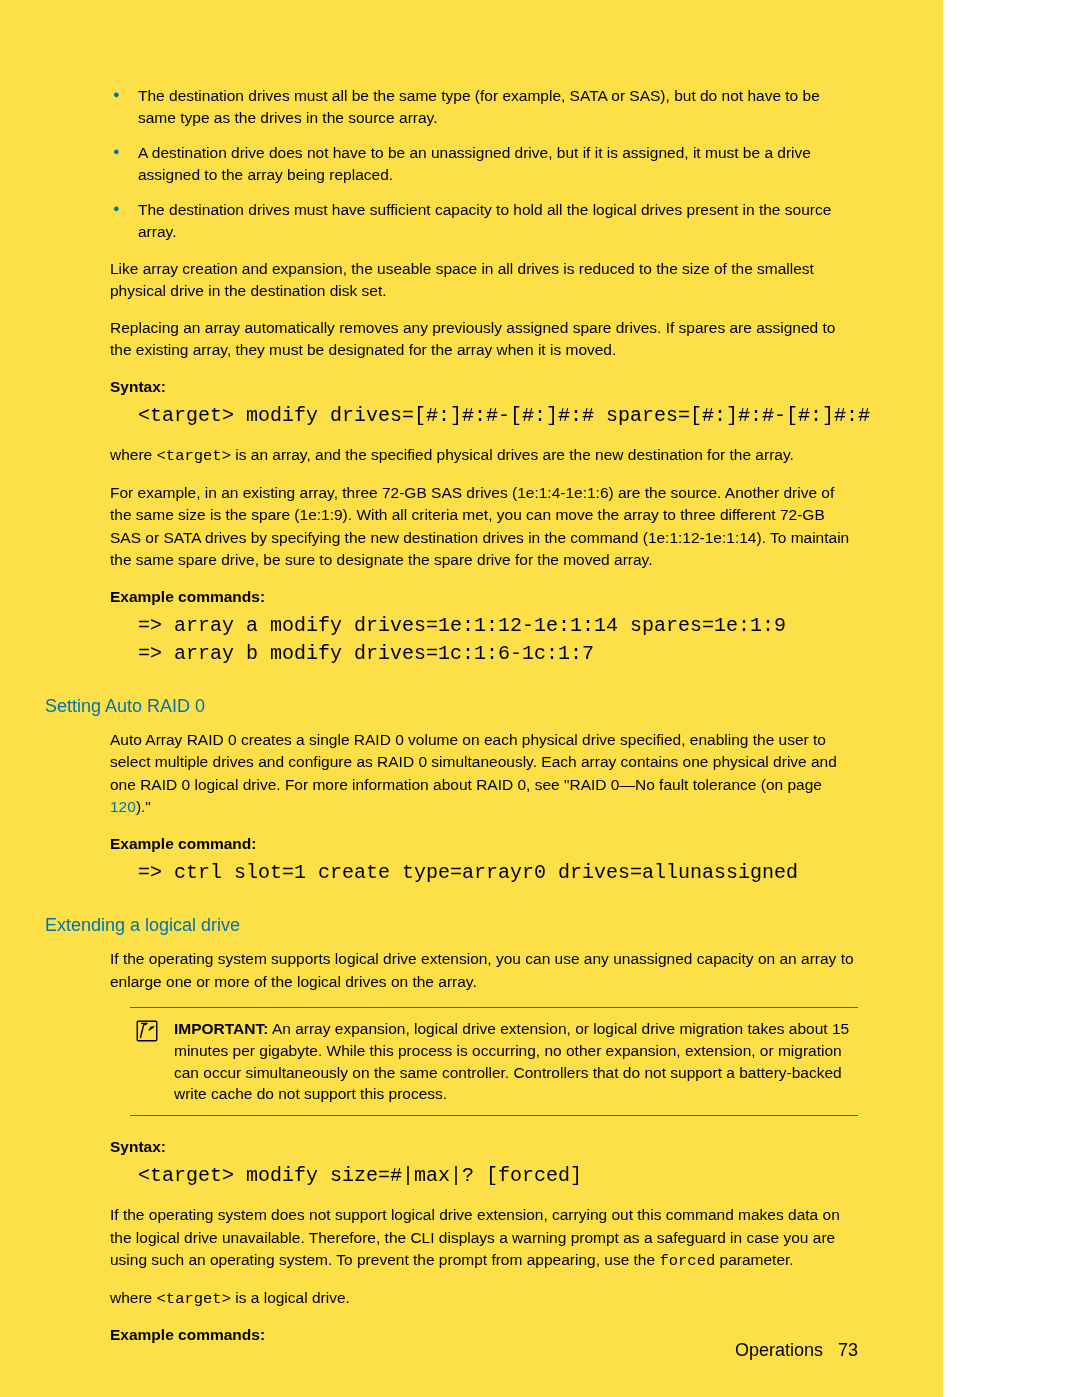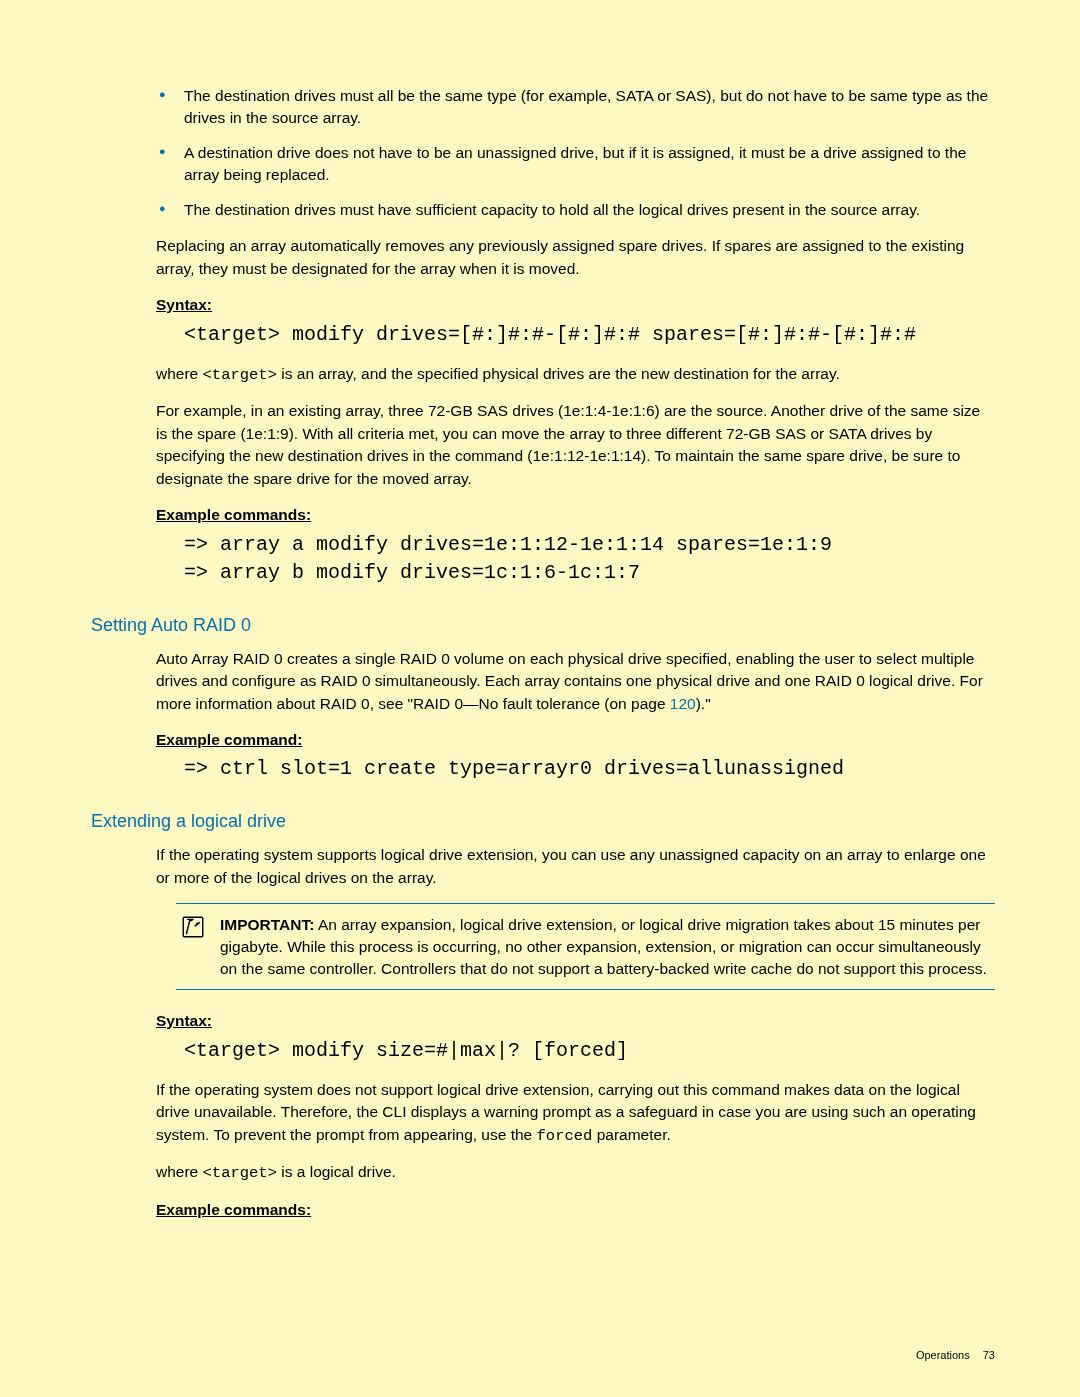--- a/index.html
+++ b/index.html
@@ -4,25 +4,25 @@
 <style>
   * { box-sizing: border-box; }
   body {
     margin: 0;
     padding: 0;
     background: #fff;
     font-family: Arial, Helvetica, sans-serif;
     color: #000;
   }
   .page {
-    width: 1080px;
+    width: 943px;
     height: 1397px;
-    padding: 85px 85px 40px 91px;
+    padding: 85px 85px 40px 45px;
     position: relative;
-    background: #fef9c3;
+    background: #fde047;
   }
   .content { margin-left: 65px; }
   ul.bullets {
     list-style: none;
     padding: 0;
     margin: 0 0 14px 0;
   }
   ul.bullets li {
     position: relative;
     padding-left: 28px;
@@ -32,21 +32,21 @@
   }
   ul.bullets li::before {
     content: '●';
     position: absolute;
     left: 3px;
     top: 2px;
     color: #0073b1;
     font-size: 11px;
   }
   p { font-size: 15.5px; line-height: 1.45; margin: 0 0 14px 0; }
-  .bold { font-weight: bold; font-size: 15.5px; margin: 0 0 4px 0; text-decoration: underline; }
+  .bold { font-weight: bold; font-size: 15.5px; margin: 0 0 4px 0; }
   .code {
     font-family: "Courier New", monospace;
     font-size: 20px;
     line-height: 1.4;
     white-space: pre;
     margin: 0 0 14px 0;
     padding-left: 28px;
   }
   .inline-code { font-family: "Courier New", monospace; }
   h2.section {
@@ -70,37 +70,38 @@
     display: flex;
     align-items: flex-start;
   }
   .important-icon svg { width: 26px; height: 26px; }
   .important-text { font-size: 15.5px; line-height: 1.4; }
   .important-label { font-weight: bold; text-align: center; }
   .footer {
     position: absolute;
     bottom: 36px;
     right: 85px;
-    font-size: 11px;
+    font-size: 18px;
   }
   .footer .pnum { margin-left: 10px; }
 </style>
 </head>
 <body>
 
 <div class="page">
 
   <div class="content">
 
     <ul class="bullets">
       <li>The destination drives must all be the same type (for example, SATA or SAS), but do not have to be same type as the drives in the source array.</li>
       <li>A destination drive does not have to be an unassigned drive, but if it is assigned, it must be a drive assigned to the array being replaced.</li>
       <li>The destination drives must have sufficient capacity to hold all the logical drives present in the source array.</li>
     </ul>
 
+    <p>Like array creation and expansion, the useable space in all drives is reduced to the size of the smallest physical drive in the destination disk set.</p>
     <p>Replacing an array automatically removes any previously assigned spare drives. If spares are assigned to the existing array, they must be designated for the array when it is moved.</p>
 
     <p class="bold">Syntax:</p>
     <div class="code">&lt;target&gt; modify drives=[#:]#:#-[#:]#:# spares=[#:]#:#-[#:]#:#</div>
 
     <p>
       <span>where </span><span class="inline-code">&lt;target&gt;</span><span> is an array, and the specified physical drives are the new destination for the array.</span>
     </p>
 
     <p>For example, in an existing array, three 72-GB SAS drives (1e:1:4-1e:1:6) are the source. Another drive of the same size is the spare (1e:1:9). With all criteria met, you can move the array to three different 72-GB SAS or SATA drives by specifying the new destination drives in the command (1e:1:12-1e:1:14). To maintain the same spare drive, be sure to designate the spare drive for the moved array.</p>

